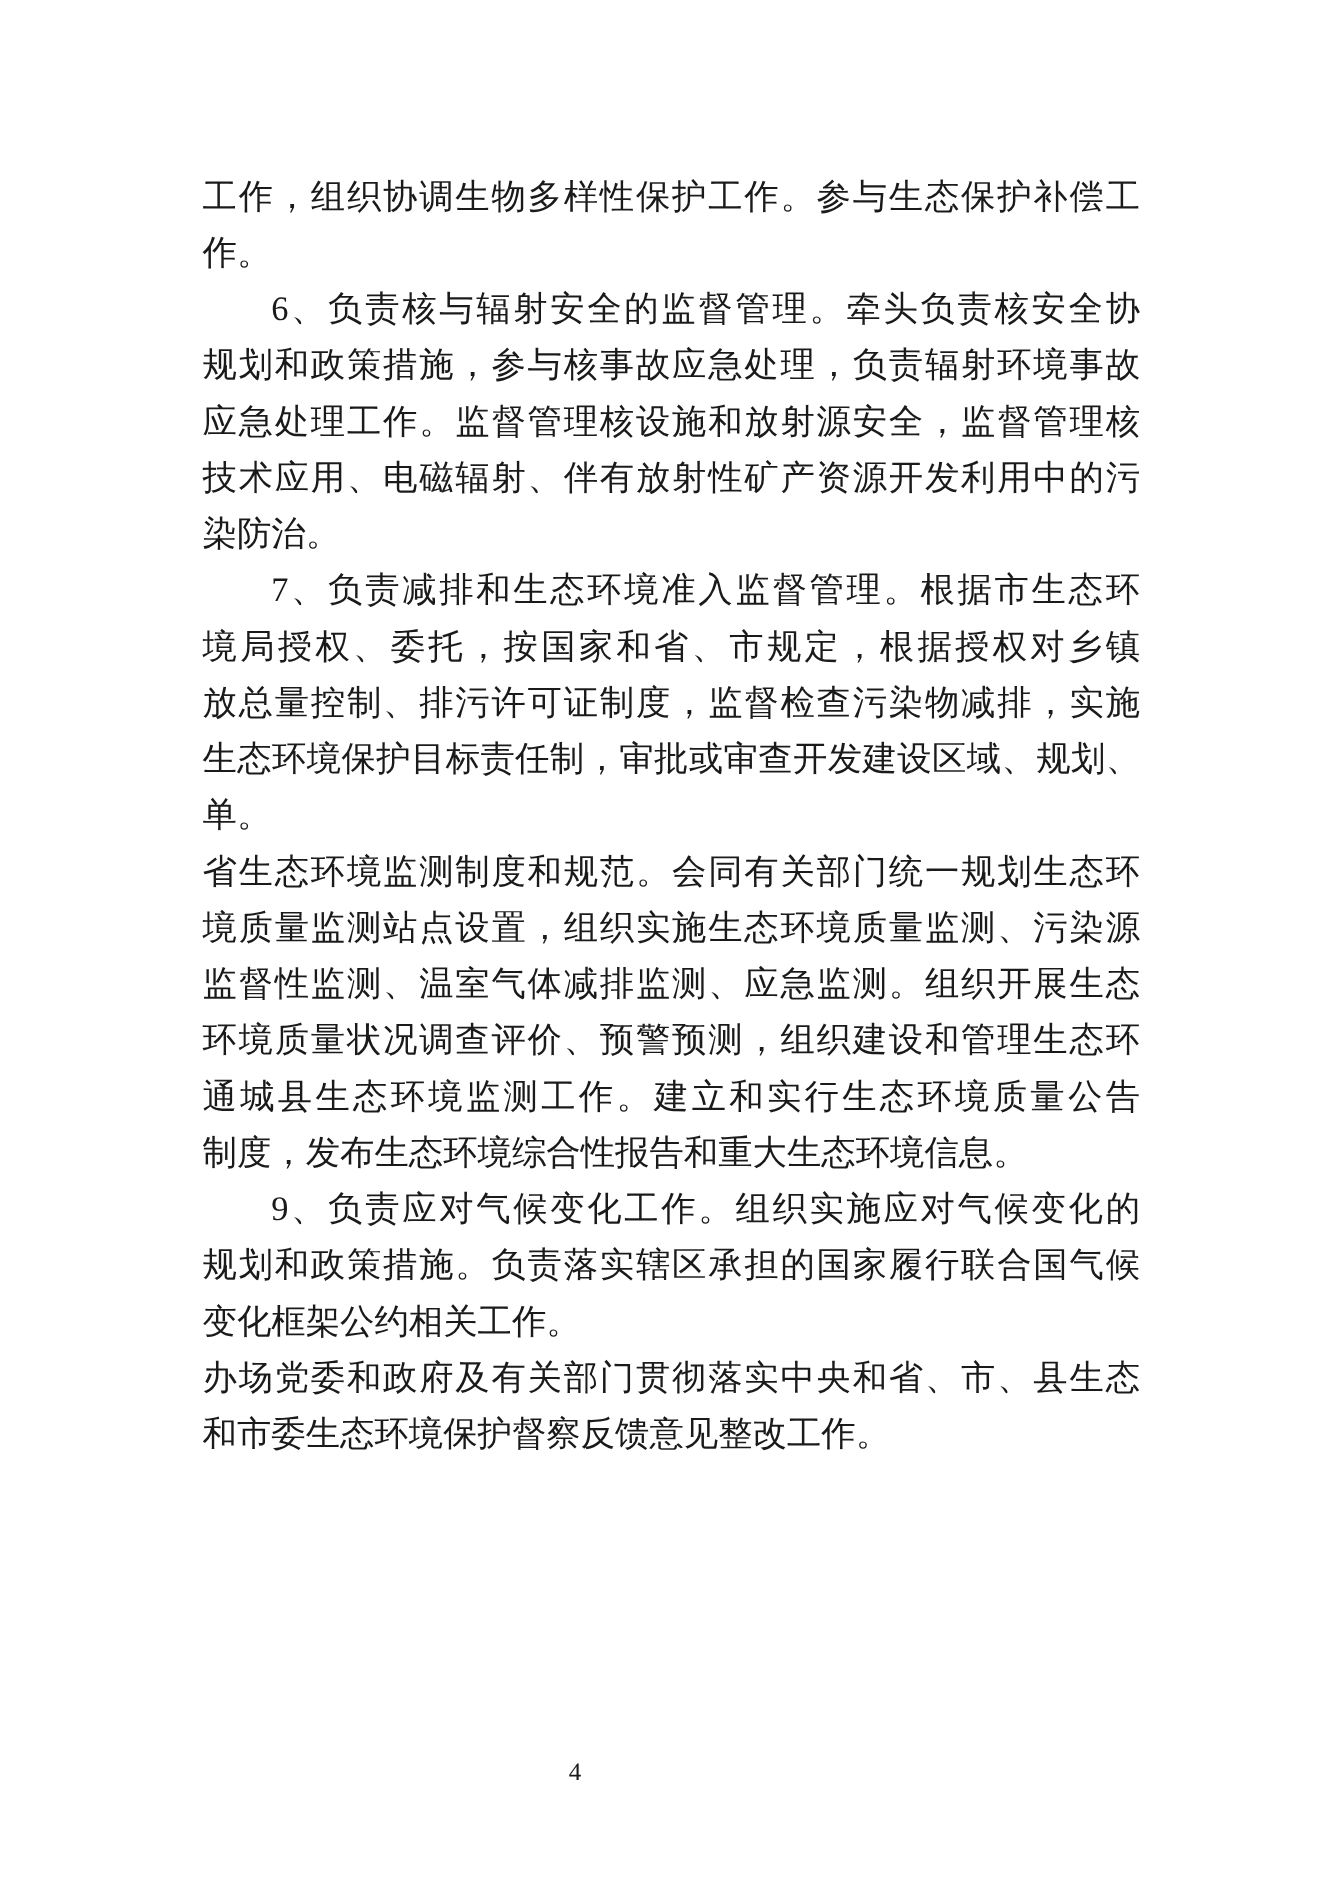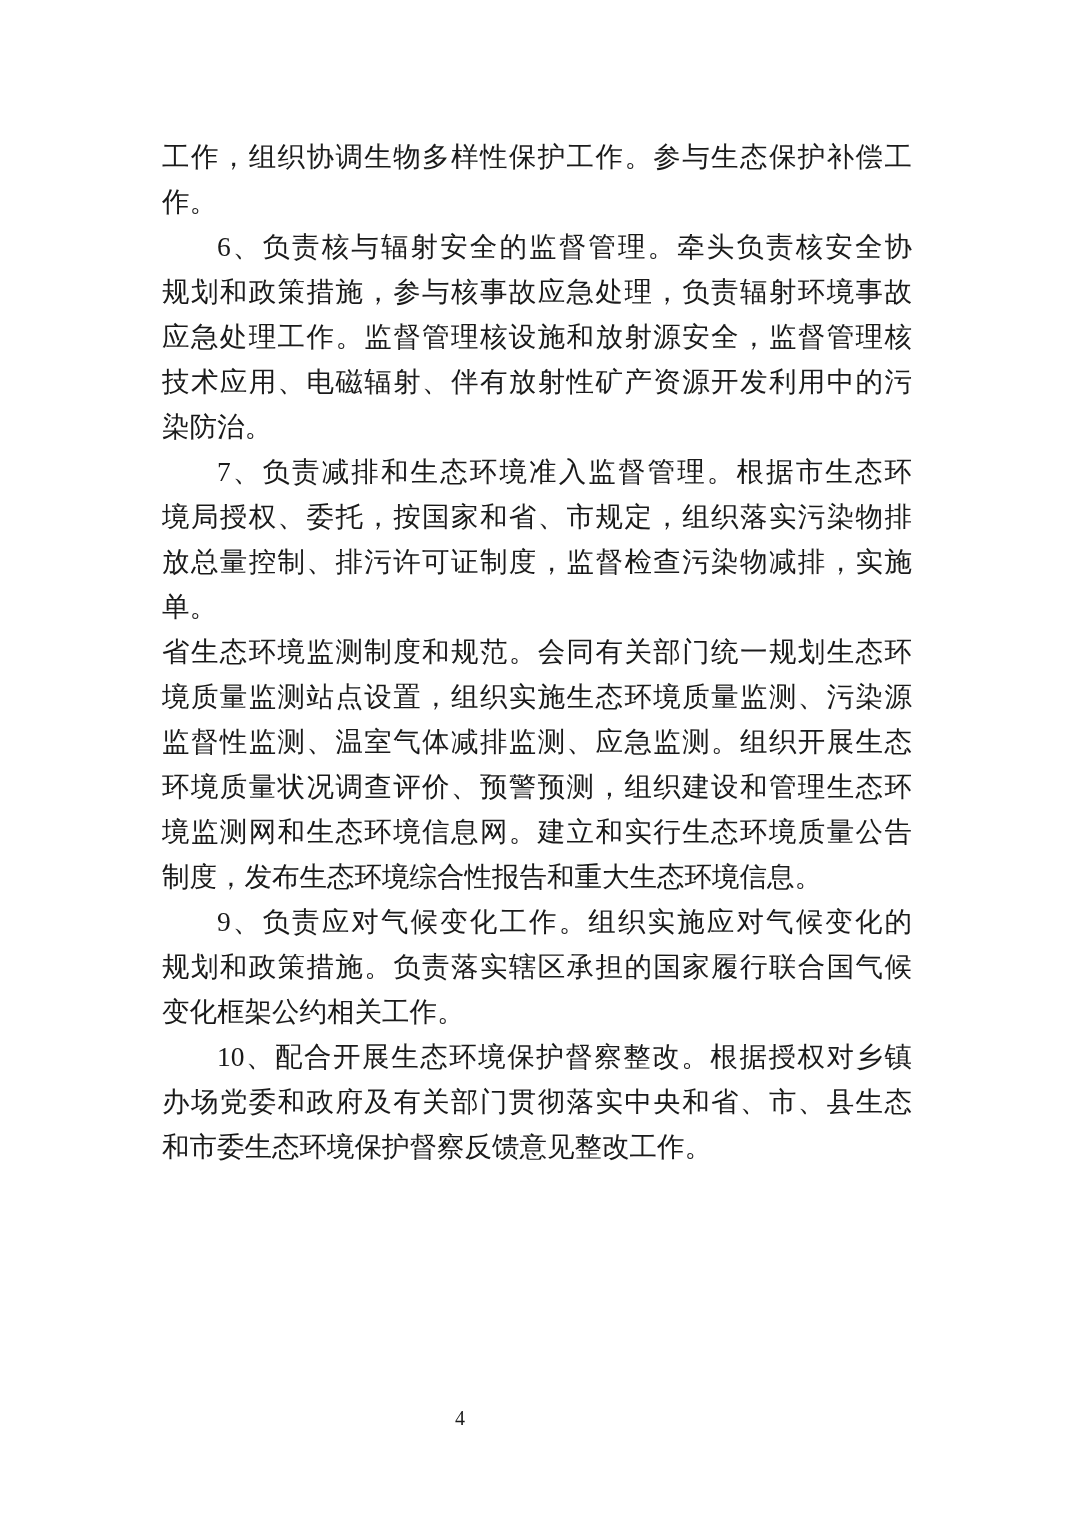--- a/index.html
+++ b/index.html
@@ -60,42 +60,42 @@
     <div class="para">
       <div class="line j ind">6、负责核与辐射安全的监督管理。牵头负责核安全协</div>
       <div class="line j">规划和政策措施，参与核事故应急处理，负责辐射环境事故</div>
       <div class="line j">应急处理工作。监督管理核设施和放射源安全，监督管理核</div>
       <div class="line j">技术应用、电磁辐射、伴有放射性矿产资源开发利用中的污</div>
       <div class="line">染防治。</div>
     </div>
 
     <div class="para">
       <div class="line j ind">7、负责减排和生态环境准入监督管理。根据市生态环</div>
-      <div class="line j">境局授权、委托，按国家和省、市规定，组织落实污染物排</div>
+      <div class="line j">境局授权、委托，按国家和省、市规定，根据授权对乡镇</div>
       <div class="line j">放总量控制、排污许可证制度，监督检查污染物减排，实施</div>
+      <div class="line j">生态环境保护目标责任制，审批或审查开发建设区域、规划、</div>
       <div class="line">单。</div>
     </div>
 
     <div class="para">
       <div class="line j">省生态环境监测制度和规范。会同有关部门统一规划生态环</div>
       <div class="line j">境质量监测站点设置，组织实施生态环境质量监测、污染源</div>
       <div class="line j">监督性监测、温室气体减排监测、应急监测。组织开展生态</div>
       <div class="line j">环境质量状况调查评价、预警预测，组织建设和管理生态环</div>
-      <div class="line j">境监测网和生态环境信息网。建立和实行生态环境质量公告</div>
+      <div class="line j">通城县生态环境监测工作。建立和实行生态环境质量公告</div>
       <div class="line">制度，发布生态环境综合性报告和重大生态环境信息。</div>
     </div>
 
     <div class="para">
       <div class="line j ind">9、负责应对气候变化工作。组织实施应对气候变化的</div>
       <div class="line j">规划和政策措施。负责落实辖区承担的国家履行联合国气候</div>
       <div class="line">变化框架公约相关工作。</div>
     </div>
 
     <div class="para">
-      <div class="line j ind">10、配合开展生态环境保护督察整改。根据授权对乡镇</div>
       <div class="line j">办场党委和政府及有关部门贯彻落实中央和省、市、县生态</div>
       <div class="line">和市委生态环境保护督察反馈意见整改工作。</div>
     </div>
 
   </div>
 
   <div class="page-number">4</div>
 </div>
 
 </body></html>

